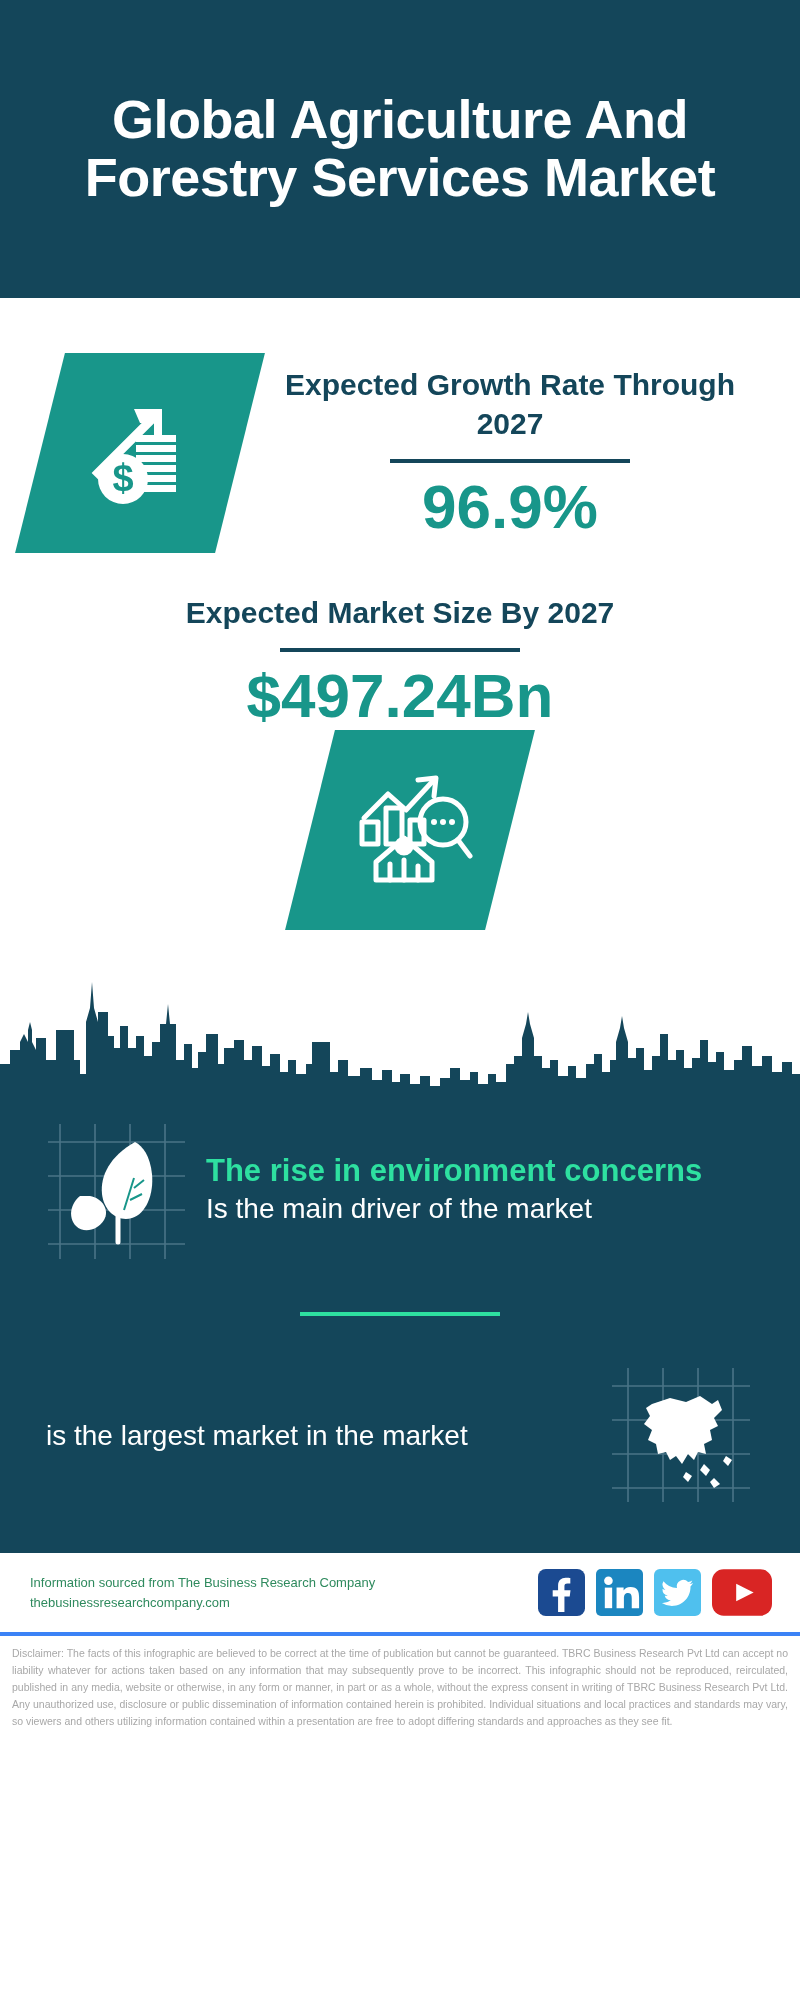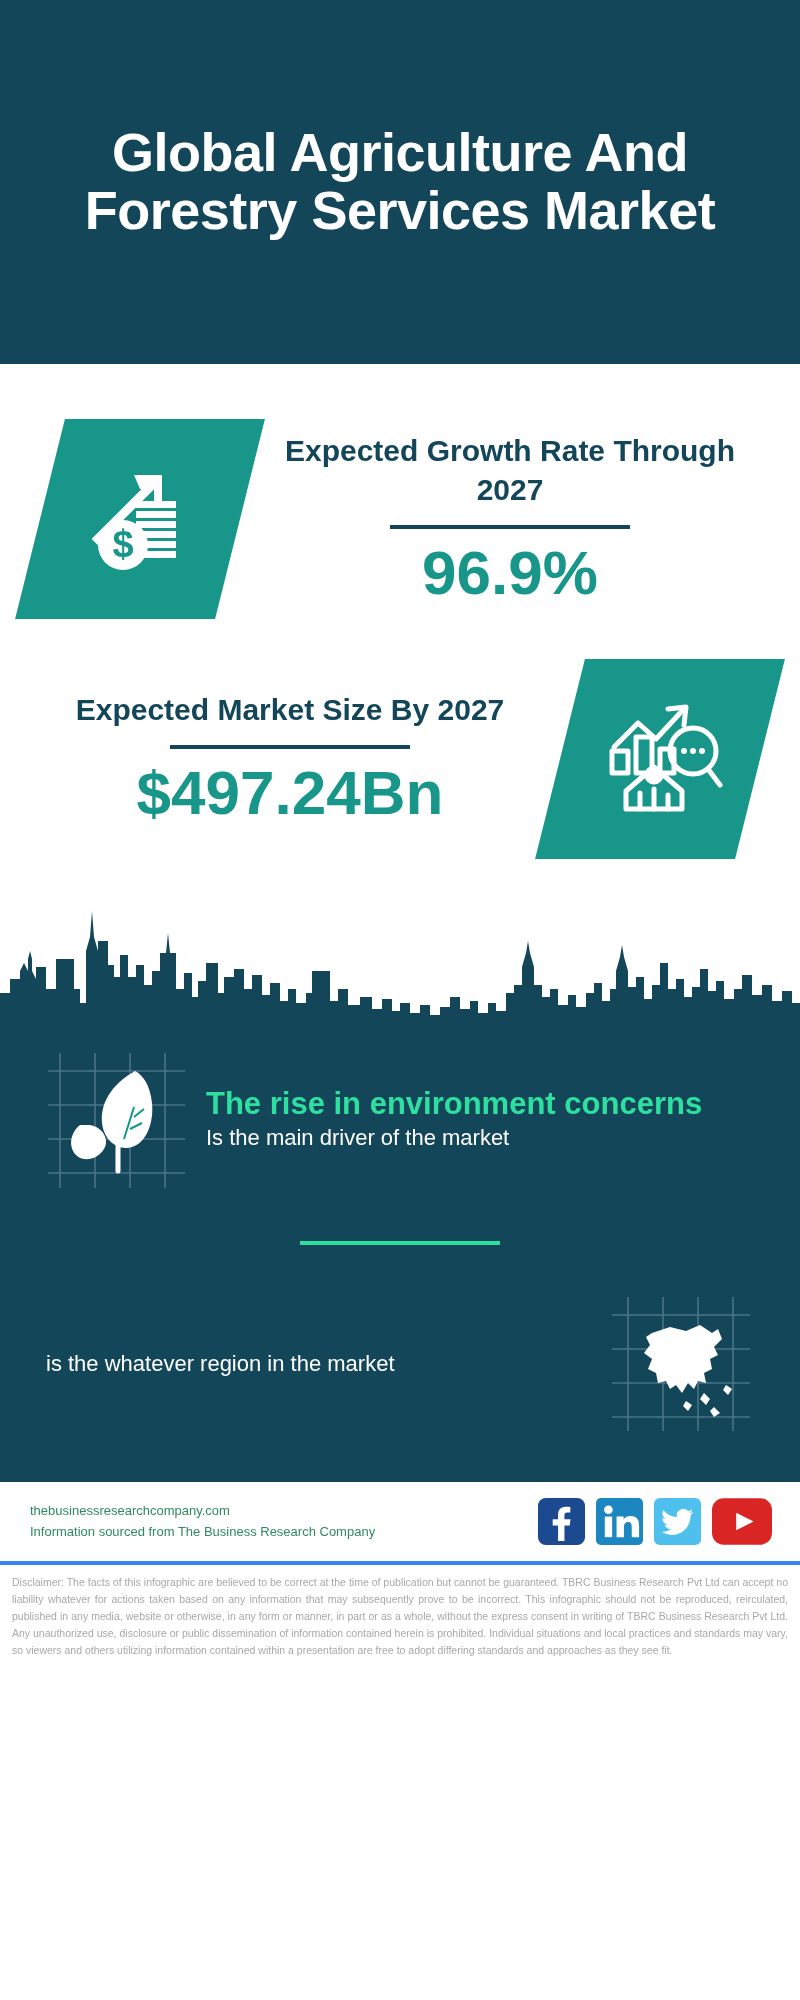--- a/index.html
+++ b/index.html
@@ -6,21 +6,21 @@
   html,body { background:#ffffff; }
   body {
     width:800px; height:2000px;
     font-family:"Liberation Sans", sans-serif;
     overflow:hidden; position:relative;
   }
 
   
   .header {
     background:#14465a;
-    height:364px;
+    height:298px;
     display:flex; align-items:center; justify-content:center;
     padding:0 40px;
   }
   .header-title {
     color:#ffffff;
     font-size:54px;
     font-weight:bold;
     line-height:1.07;
     text-align:center;
     letter-spacing:-0.5px;
@@ -55,21 +55,21 @@
     color:#18968a;
     font-size:62px;
     font-weight:bold;
     line-height:1.1;
   }
 
   
   .stat1 { padding:55px 40px 0 40px; }
   .stat1 .para { margin-right:20px; }
   
-  .stat2 { padding:40px 40px 0 40px; }
+  .stat2 { padding:40px 40px 0 40px;flex-direction:column; }
   .stat2 .para { margin-left:20px; }
 
   
   .skyline { width:800px; height:130px; display:block; margin-top:34px; }
 
   
   .dark-zone {
     background:#14465a;
     padding:20px 0 40px 0;
     position:relative;
@@ -83,21 +83,21 @@
   .grid-svg { position:absolute; inset:0; }
   .fact-copy { flex:1; padding:0 6px; }
   .fact-hl {
     color:#2ee0a0;
     font-size:31px;
     font-weight:bold;
     line-height:1.25;
   }
   .fact-sub {
     color:#ffffff;
-    font-size:22px;
+    font-size:28px;
     font-weight:normal;
     line-height:1.25;
   }
 
   .divider {
     width:200px; height:4px; background:#2ee0a0;
     margin:48px auto 44px auto;
   }
 
   
@@ -220,21 +220,21 @@
     <div class="fact-copy">
       <div class="fact-hl">The rise in environment concerns</div>
       <div class="fact-sub">Is the main driver of the market</div>
     </div>
   </div>
 
   <div class="divider"></div>
 
   <div class="fact-row">
     <div class="fact-copy">
-      <div class="fact-sub">is the whatever region in the market</div>
+      <div class="fact-sub">is the largest market in the market</div>
     </div>
     <div class="fact-icon">
       <svg class="grid-svg" viewBox="0 0 160 150">
         <g stroke="#4a7487" stroke-width="1.6">
           <path d="M28 8 V142 M63 8 V142 M98 8 V142 M133 8 V142"></path>
           <path d="M12 26 H150 M12 60 H150 M12 94 H150 M12 128 H150"></path>
         </g>
       </svg>
       <svg viewBox="0 0 160 150" style="position:absolute;inset:0">
         <path fill="#ffffff" d="M52 44 L70 38 L86 42 L100 36 L112 44 L118 40 L122 50 L114 58 L118 66 L110 70 L112 80 L104 84 L106 94 L98 92 L94 100 L88 94 L82 104 L76 96 L70 100 L66 92 L58 94 L56 84 L48 80 L52 70 L44 64 L50 56 L46 48 Z"></path>
@@ -242,22 +242,22 @@
         <path fill="#ffffff" d="M114 118 L120 124 L114 128 L110 122 Z"></path>
         <path fill="#ffffff" d="M86 112 L92 116 L88 122 L83 117 Z"></path>
         <path fill="#ffffff" d="M126 96 L132 100 L128 106 L123 101 Z"></path>
       </svg>
     </div>
   </div>
 </div>
 
 <div class="source-bar">
   <div class="source-text">
+    <div>Information sourced from The Business Research Company</div>
     <div>thebusinessresearchcompany.com</div>
-    <div>Information sourced from The Business Research Company</div>
   </div>
   <div class="socials">
     <span>
       <svg class="sicon" viewBox="0 0 48 48">
         <rect width="48" height="48" rx="8" fill="#1b4a91"></rect>
         <path fill="#ffffff" d="M27 44 V28 h5.4l.8-6.2H27v-4c0-1.8.5-3 3.1-3H33V9.3C32.4 9.2 30.5 9 28.3 9c-4.6 0-7.8 2.8-7.8 8v4.8H15V28h5.5v16z"></path>
       </svg>
     </span>
     <span>
       <svg class="sicon" viewBox="0 0 48 48">

